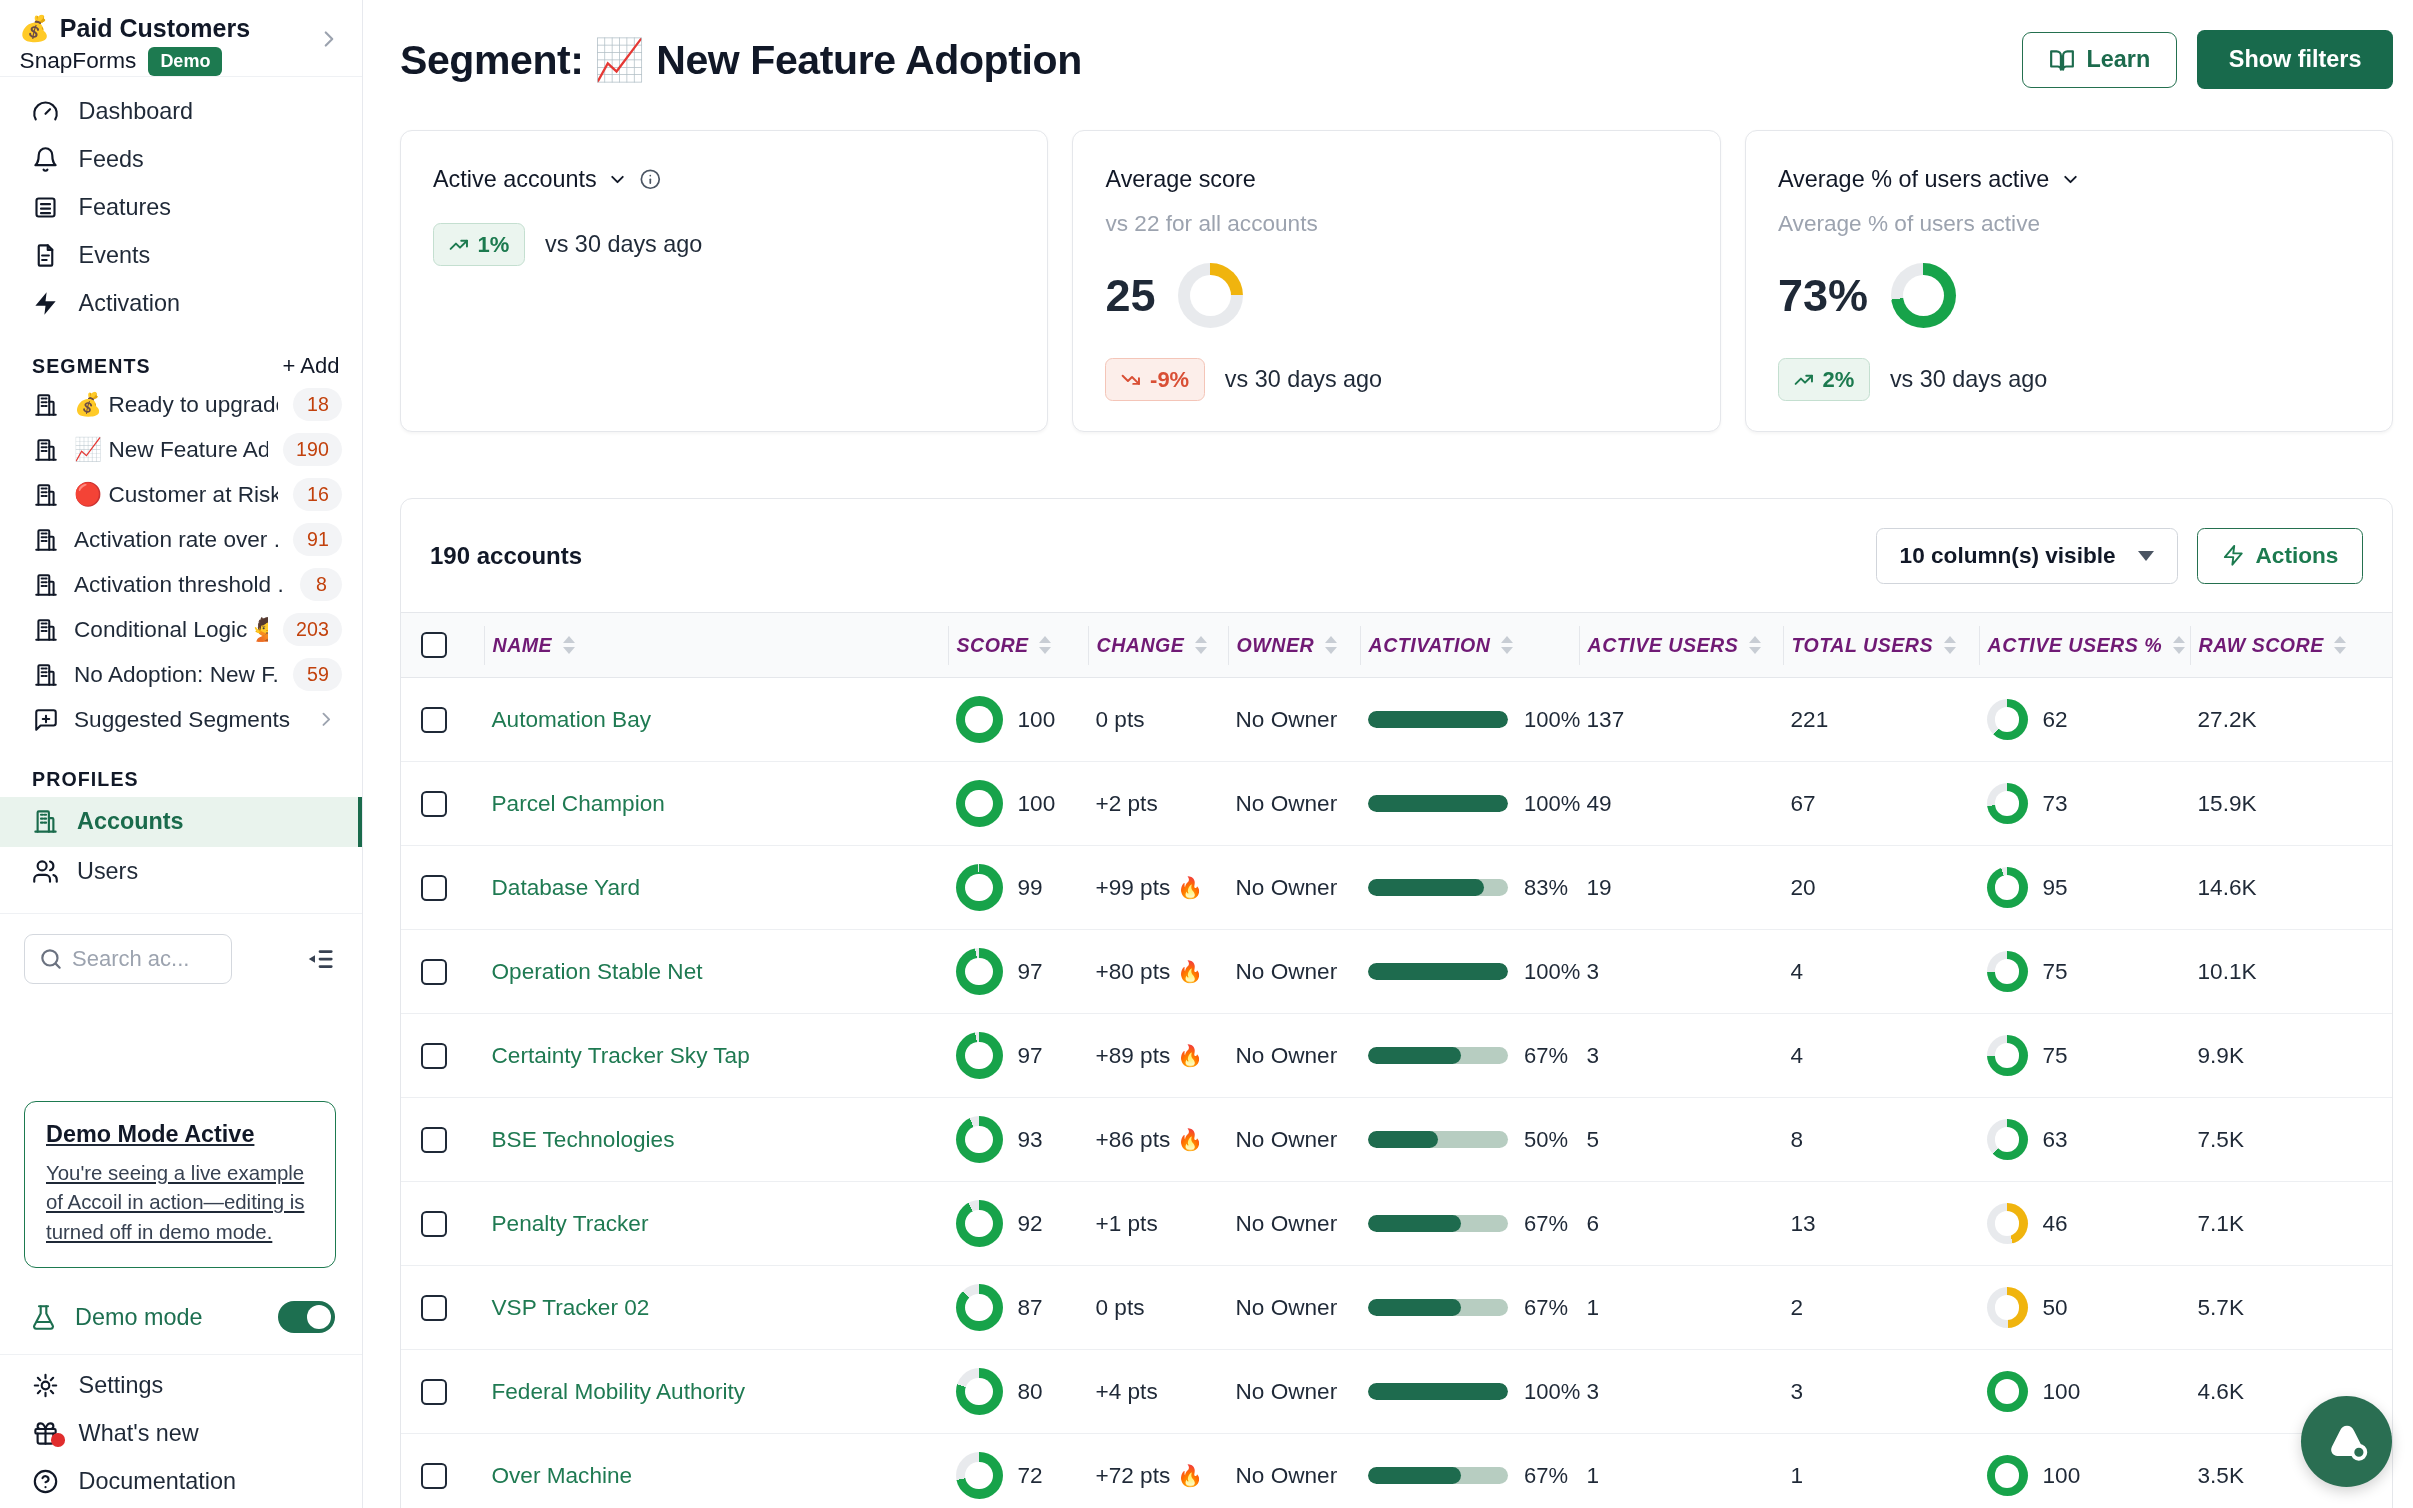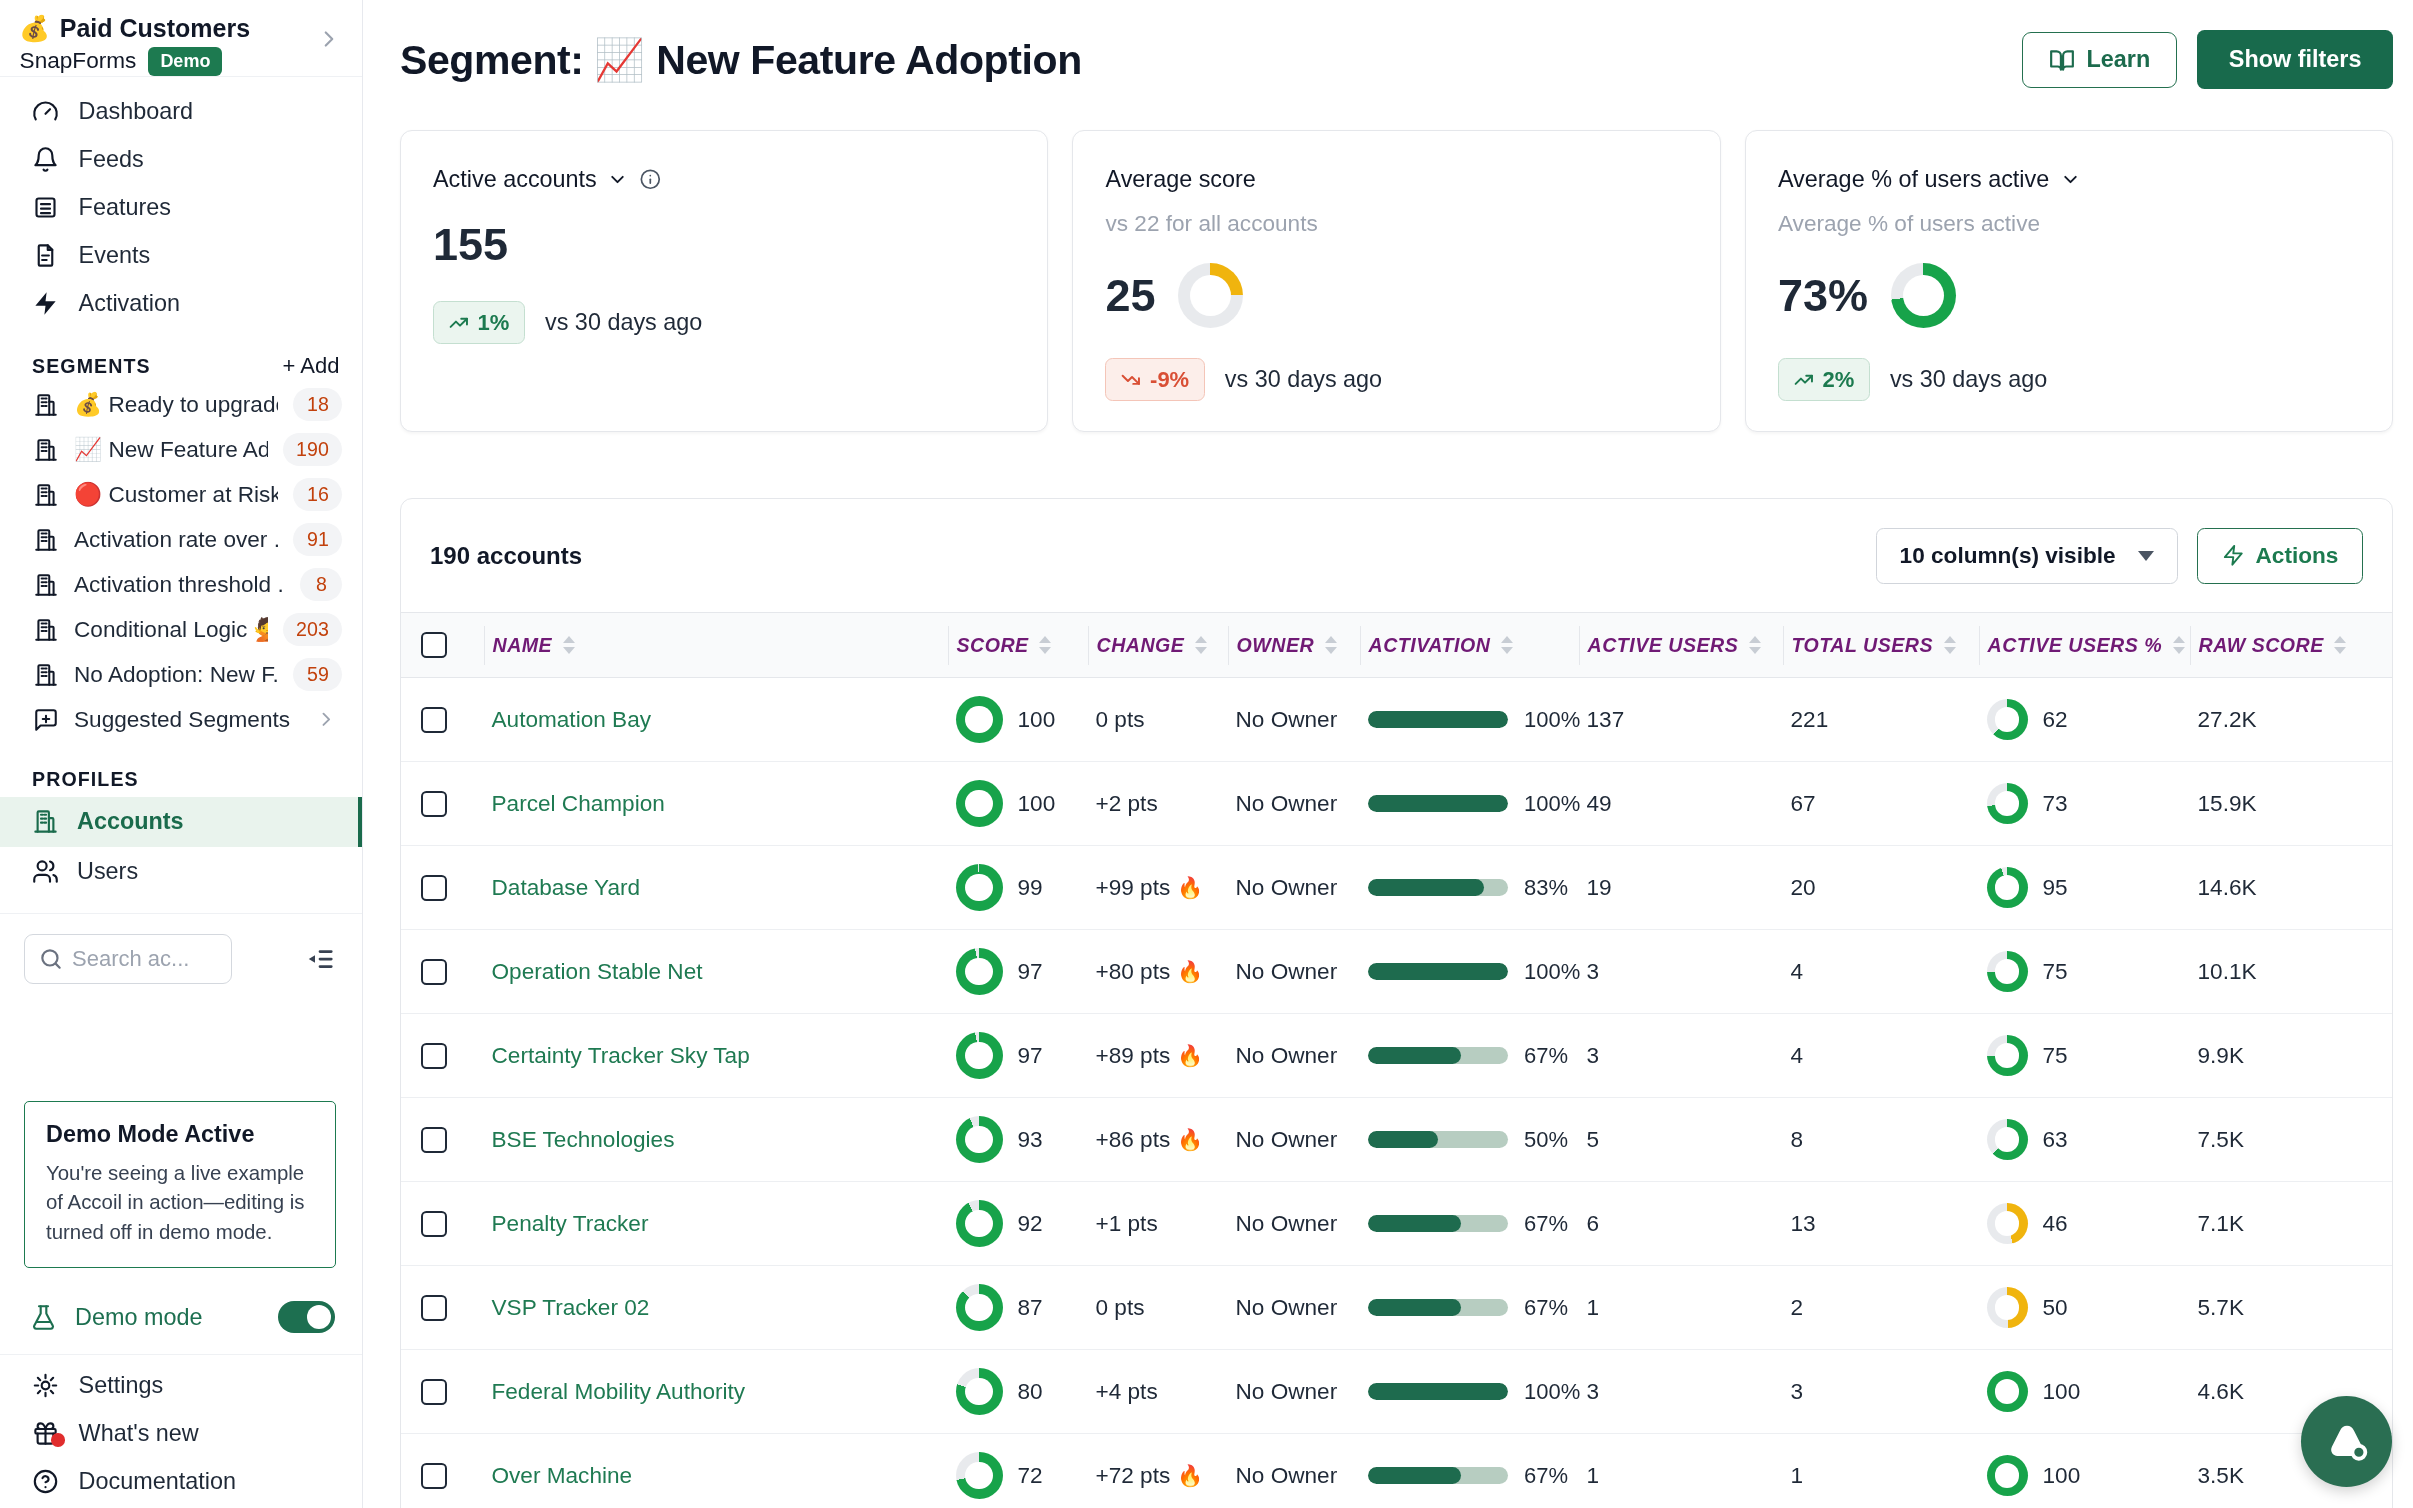--- a/index.html
+++ b/index.html
@@ -37,21 +37,21 @@
 
   .search-row { display:flex; align-items:center; padding:3px 27px 0 24px; gap:18px; flex:none; }
   .search-box { position:relative; width:208px; }
   .search-box input { width:100%; height:50px; border:0.8px solid #D4D8DE; border-radius:9px; padding:0 12px 0 47px; font-size:22px; font-family:inherit; color:#c2410c; outline:none; }
   .search-box input::placeholder { color:#9CA3AF; }
   .search-icn { position:absolute; left:13.6px; top:12px; color:#6B7280; }
   .collapse-btn { margin-left:auto; background:none; border:none; color:#374151; cursor:pointer; }
 
   .spacer { flex:1; }
 
-  .demo-card { margin:0 26px 19.6px 24px; border:1.5px solid #1D7A50; border-radius:5px; padding:19.6px 21px; background:#fff; flex:none; }
+  .demo-card { margin:0 26px 19.6px 24px; border:1.5px solid #1D7A50; border-radius:12px; padding:19.6px 21px; background:#fff; flex:none;text-decoration:underline; }
   .demo-card h3 { font-size:23.4px; font-weight:700; color:#111827; margin-bottom:10.6px; }
   .demo-card p { font-size:20.4px; color:#374151; line-height:1.45; }
 
   .demo-row { height:59px; display:flex; align-items:center; gap:18px; padding:0 27px 0 30px; flex:none; }
   .demo-row .lbl { font-size:23.4px; color:#1D6F50; font-weight:500; flex:1; }
   .toggle { width:57px; height:32px; background:#1D6F50; border-radius:753px; position:relative; cursor:pointer; flex:none; }
   .toggle .knob { position:absolute; right:3.8px; top:3.8px; width:24px; height:24px; background:#fff; border-radius:50%; }
 
   .footer { padding-bottom:3px; flex:none; }
   .gift-wrap { position:relative; }
@@ -424,24 +424,20 @@
               </svg>
             </span>
           <span>
               <svg width="22.6" height="22.6" viewBox="0 0 24 24" fill="none" stroke="#4B5563" stroke-width="1.8" stroke-linecap="round">
                 <circle cx="12" cy="12" r="9.5"></circle>
                 <path d="M12 16v-4"></path>
                 <path d="M12 8h.01"></path>
               </svg>
             </span>
         </div>
-        <div class="card-value-row">
-          <span class="card-value">155</span>
-
-        </div>
         <div class="card-badge-row">
           <span class="pill positive">
             <svg class="a-up" width="19.6" height="19.6" viewBox="0 0 24 24" fill="none" stroke="currentColor" stroke-width="2.4" stroke-linecap="round" stroke-linejoin="round">
                 <polyline points="2 17 8.5 10.5 13.5 15.5 22 7"></polyline>
                 <polyline points="15 7 22 7 22 14"></polyline>
               </svg>
 
             <span>1%</span>
           </span>
           <span>vs 30 days ago</span>

